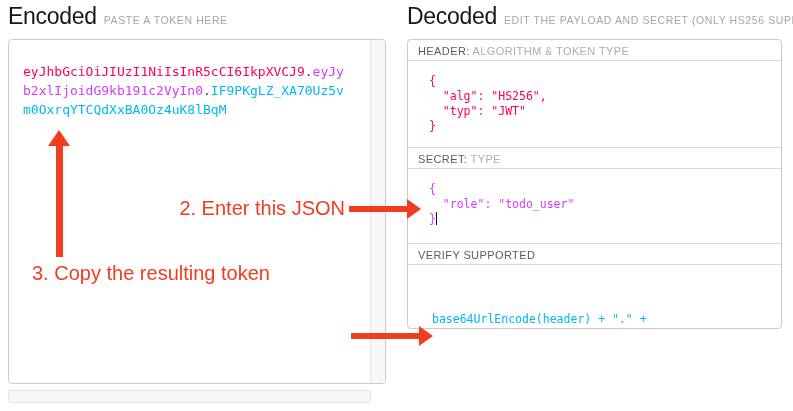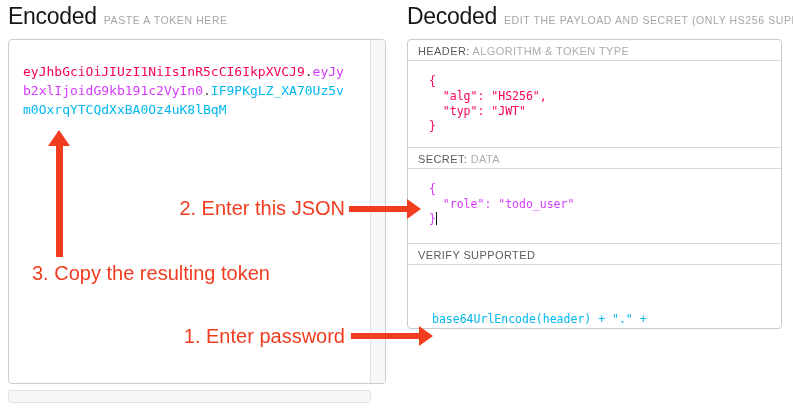--- a/index.html
+++ b/index.html
@@ -111,21 +111,21 @@
       <span>HEADER:</span>
       <span class="light">ALGORITHM &amp; TOKEN TYPE</span>
     </div>
     <div class="code-area hdr-code"><span>{</span>
 <span>  "alg": "HS256",</span>
 <span>  "typ": "JWT"</span>
 <span>}</span></div>
 
     <div class="section-bar">
       <span>SECRET:</span>
-      <span class="light">DATA</span>
+      <span class="light">TYPE</span>
     </div>
     <div class="code-area pay-code"><span>{</span>
 <span>  "role": "todo_user"</span>
 <span>}</span><span class="caret"></span></div>
 
     <div class="section-bar">
       <span>VERIFY SUPPORTED</span>
     </div>
     <div class="code-area sig-code">
       <div class="ln sig-indent">base64UrlEncode(header) + "." +</div>
@@ -137,17 +137,16 @@
 
   <div class="head-up" style="left:48px; top:130px;"></div>
   <div class="shaft-v" style="left:56px; top:145px; height:112px;"></div>
 
   <div class="anno r" style="right:448px; top:197px;">2. Enter this JSON</div>
   <div class="shaft-h" style="left:349px; top:206px; width:59px;"></div>
   <div class="head-right" style="left:407px; top:199px;"></div>
 
   <div class="anno" style="left:32px; top:262px;">3. Copy the resulting token</div>
 
-  <div class="anno r" style="right:448px; top:325px;">1. Enter password</div>
   <div class="shaft-h" style="left:351px; top:333px; width:68px;"></div>
   <div class="head-right" style="left:419px; top:326px;"></div>
 
 </div>
 
 </body></html>

